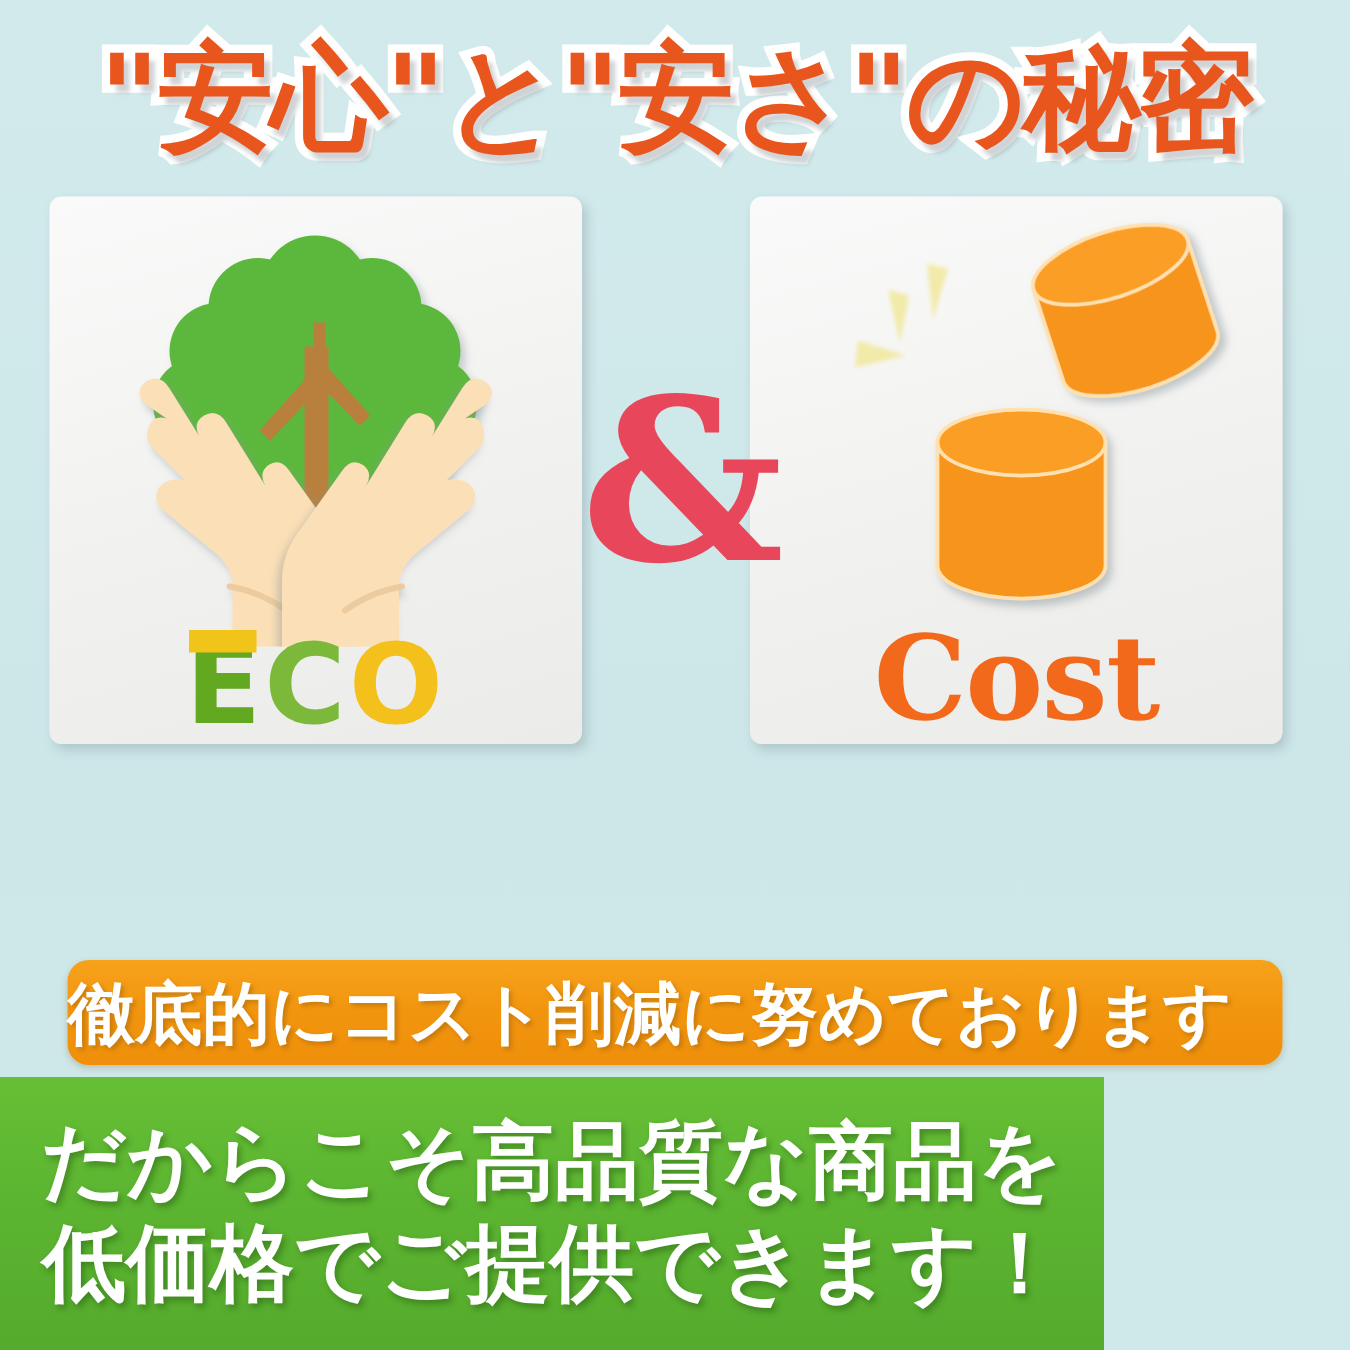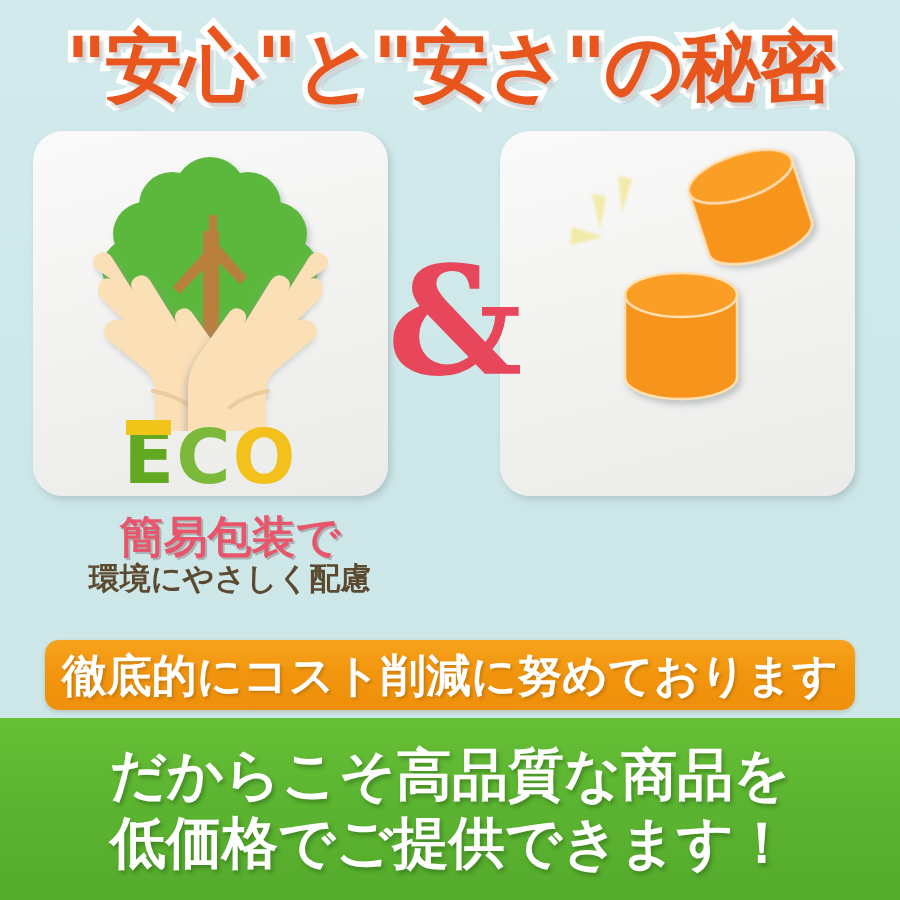--- a/index.html
+++ b/index.html
@@ -26,21 +26,21 @@
     paint-order:stroke fill;
     text-shadow:4px 5px 3px rgba(120,130,135,.35);
     white-space:nowrap;
     font-family:"DejaVu Sans","Liberation Sans",sans-serif;
   }
 
   
   .card{
     position:absolute;top:131px;width:355px;height:365px;
     background:linear-gradient(165deg,#fafafa 0%,#f1f1ef 55%,#ebebe9 100%);
-    border-radius:30px;
+    border-radius:8px;
     box-shadow:3px 4px 7px rgba(110,125,130,.30);
   }
   #card-eco{left:33px;}
   #card-cost{left:500px;}
 
   .card-stage{position:absolute;left:0;top:0;width:355px;height:365px;}
 
   
   .eco-wrap{position:absolute;left:0;bottom:2px;width:355px;text-align:center;
     font-size:74px;font-weight:bold;line-height:1;letter-spacing:2px;
@@ -76,32 +76,32 @@
   .cap-small{
     font-size:31px;font-weight:bold;line-height:1.15;color:#5c4a30;
     font-family:"DejaVu Sans","Liberation Sans",sans-serif;
   }
 
   
   .banner{
     position:absolute;left:45px;top:640px;width:810px;height:70px;
     background:linear-gradient(180deg,#f7a21c 0%,#f2950e 48%,#ef8f0b 100%);
     border-radius:14px;
-    display:flex;align-items:center;justify-content:center;
+    display:flex;align-items:center;justify-content:flex-start;
     box-shadow:0 2px 4px rgba(120,90,30,.25);
   }
   .banner-text{
     color:#ffffff;font-size:45px;font-weight:bold;line-height:1;white-space:nowrap;
     text-shadow:2px 2px 3px rgba(150,95,10,.45);
     font-family:"DejaVu Sans","Liberation Sans",sans-serif;
   }
 
   
   .footer{
-    position:absolute;left:0;top:718px;width:900px;height:182px;
+    position:absolute;left:0;top:718px;width:736px;height:182px;
     background:linear-gradient(180deg,#67bf35 0%,#5cb531 45%,#55ab2c 100%);
     display:flex;flex-direction:column;align-items:center;justify-content:center;
   }
   .footer-line{
     color:#ffffff;font-size:56px;font-weight:bold;line-height:1.22;white-space:nowrap;
     text-shadow:2px 3px 4px rgba(30,80,15,.45);
     font-family:"DejaVu Sans","Liberation Sans",sans-serif;
   }
 
   svg{display:block;}
@@ -191,28 +191,25 @@
         </g>
 
         <g filter="url(#coinsh)">
           <path d="M125 164 h112 v82 a56 22 0 0 1 -112 0 v-82 Z" fill="#f7941d"></path>
           <ellipse cx="181" cy="164" rx="56" ry="22" fill="#fb9e27"></ellipse>
           <ellipse cx="181" cy="164" rx="56" ry="22" fill="none" stroke="#ffe0b0" stroke-width="2.5"></ellipse>
           <path d="M125 164 v82 a56 22 0 0 0 112 0 v-82" fill="none" stroke="#ffe0b0" stroke-width="2.5"></path>
         </g>
       </svg>
     </div>
+    <div class="cost-wrap">Cost</div>
   </div>
 
   <div class="amp">&amp;</div>
 
-  <div class="caption" id="caption-eco">
-    <div class="cap-big"><span>簡易包装</span><span class="inline-sub">で</span></div>
-    <div class="cap-small">環境にやさしく配慮</div>
-  </div>
 
   <div class="caption" id="caption-cost">
   </div>
 
   <div class="banner">
     <div class="banner-text">徹底的にコスト削減に努めております</div>
   </div>
 
   <div class="footer">
     <div class="footer-line">だからこそ高品質な商品を</div>

